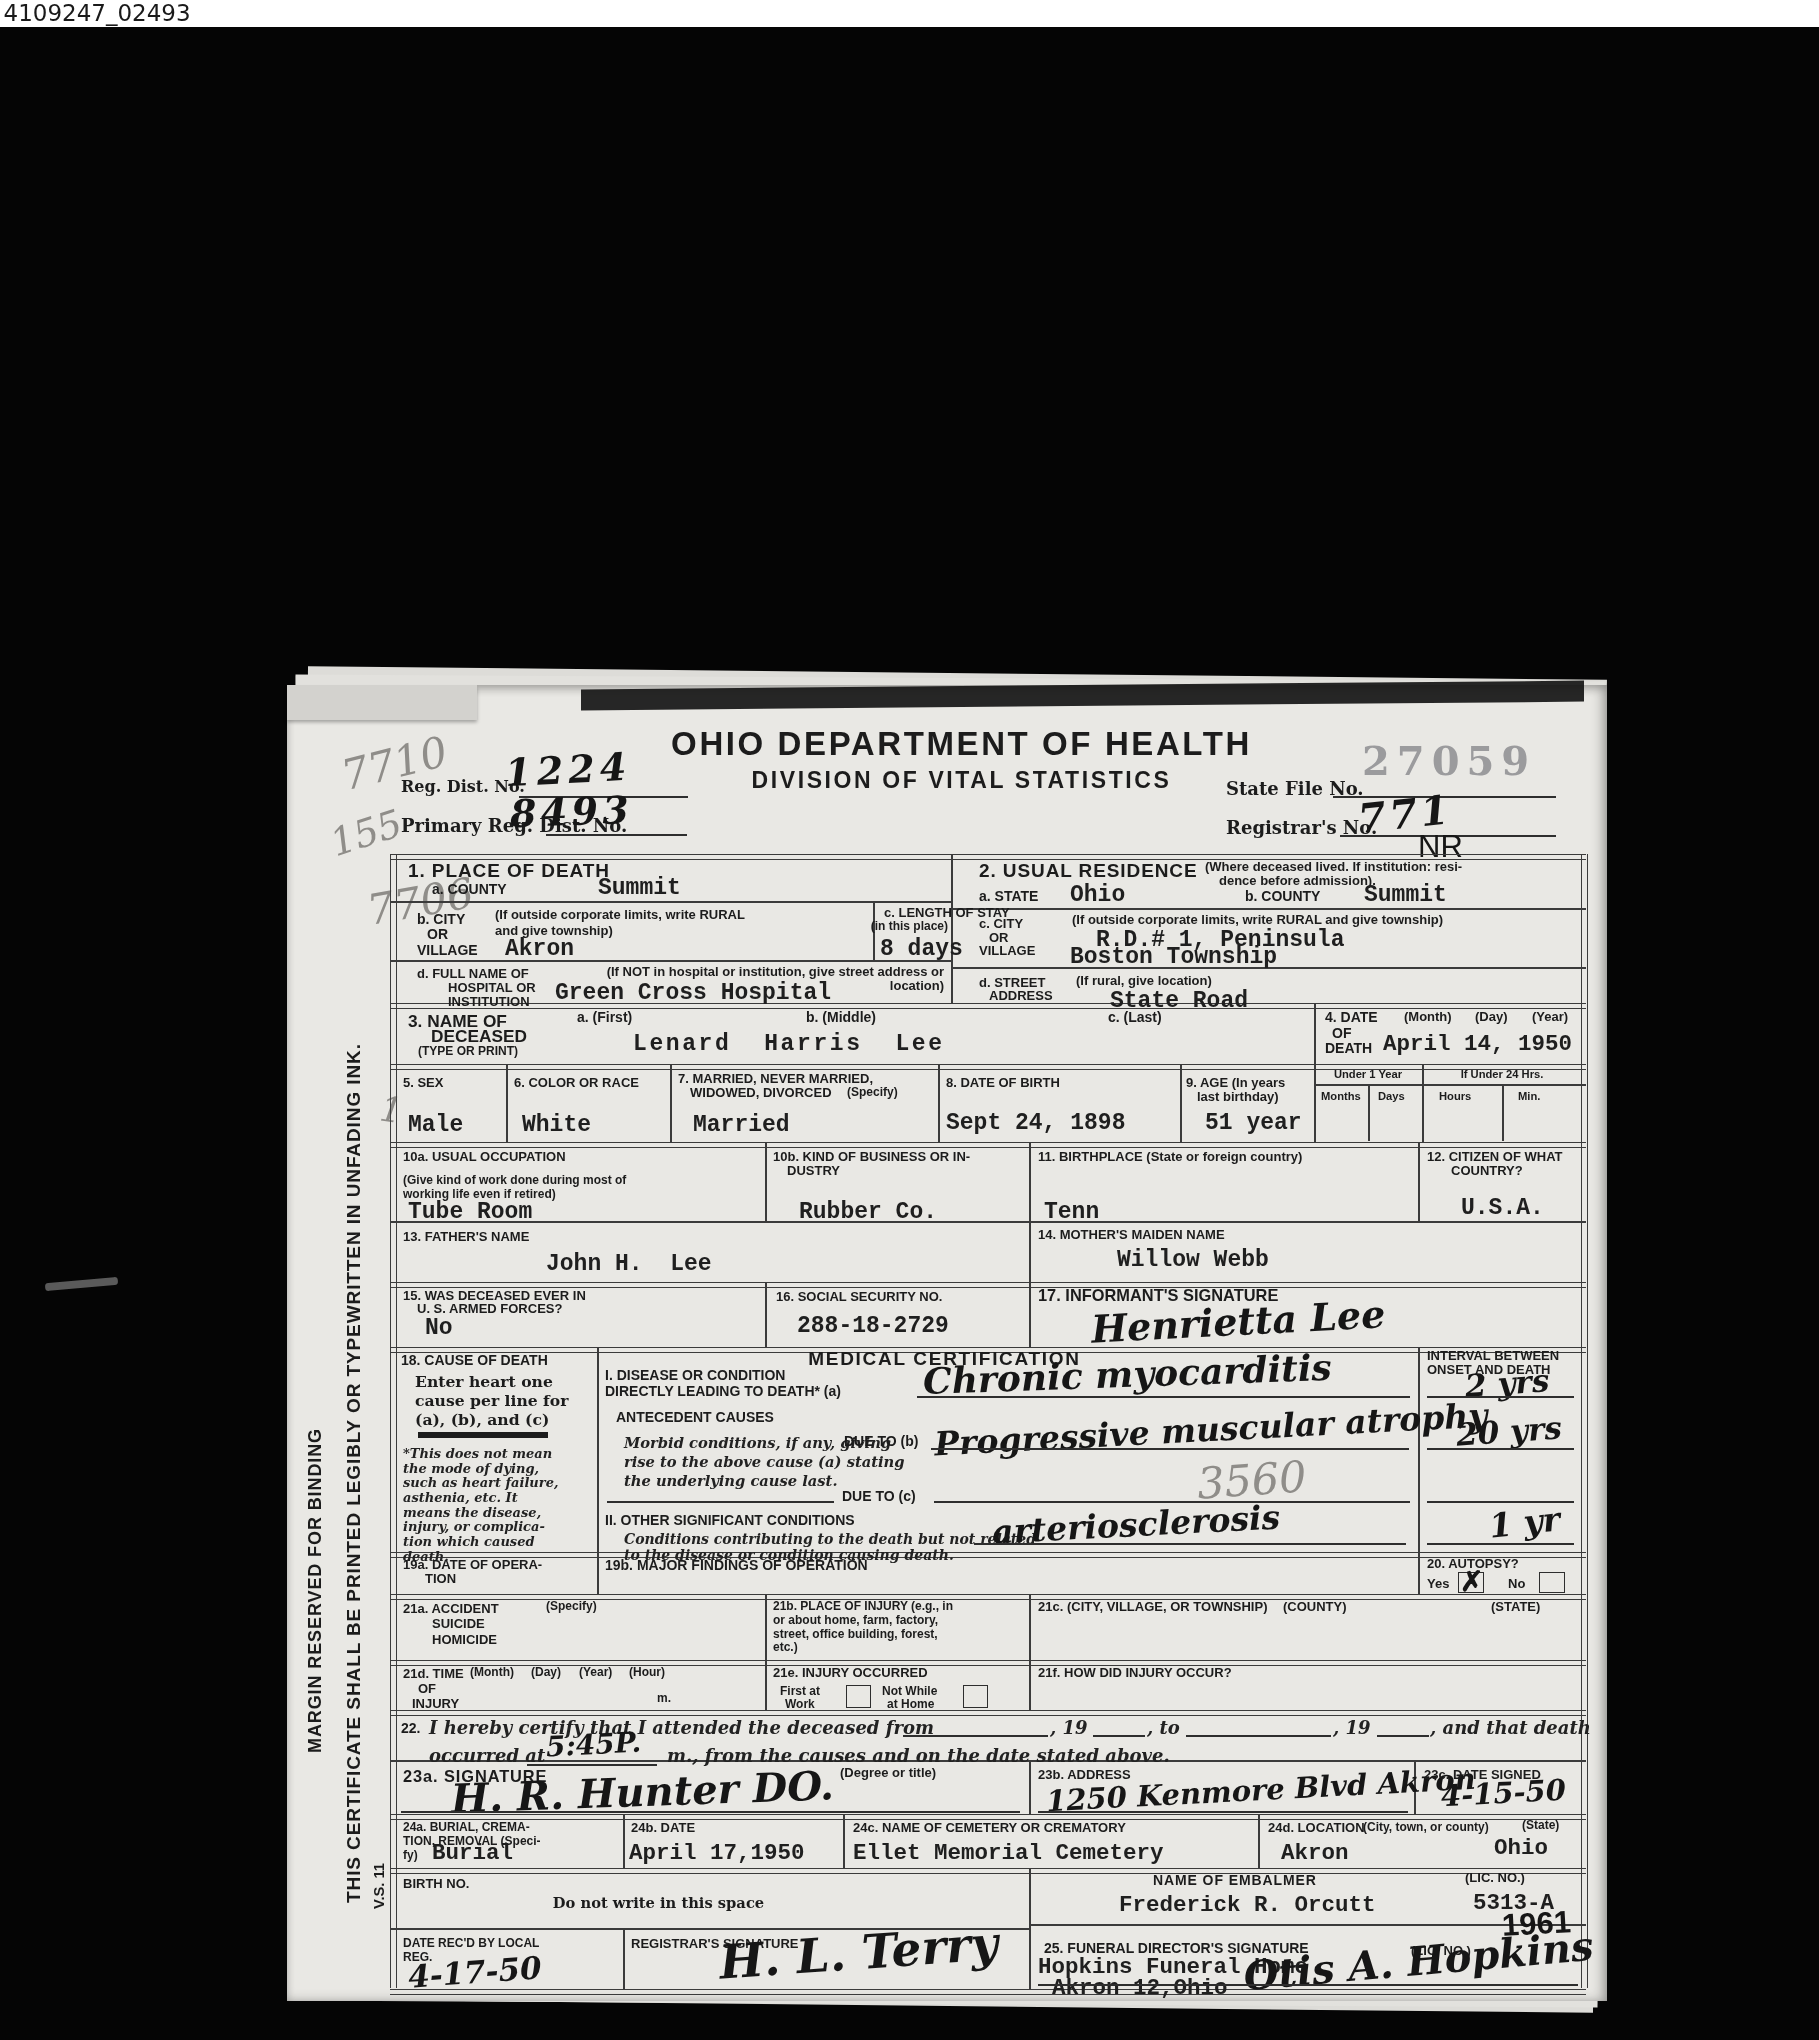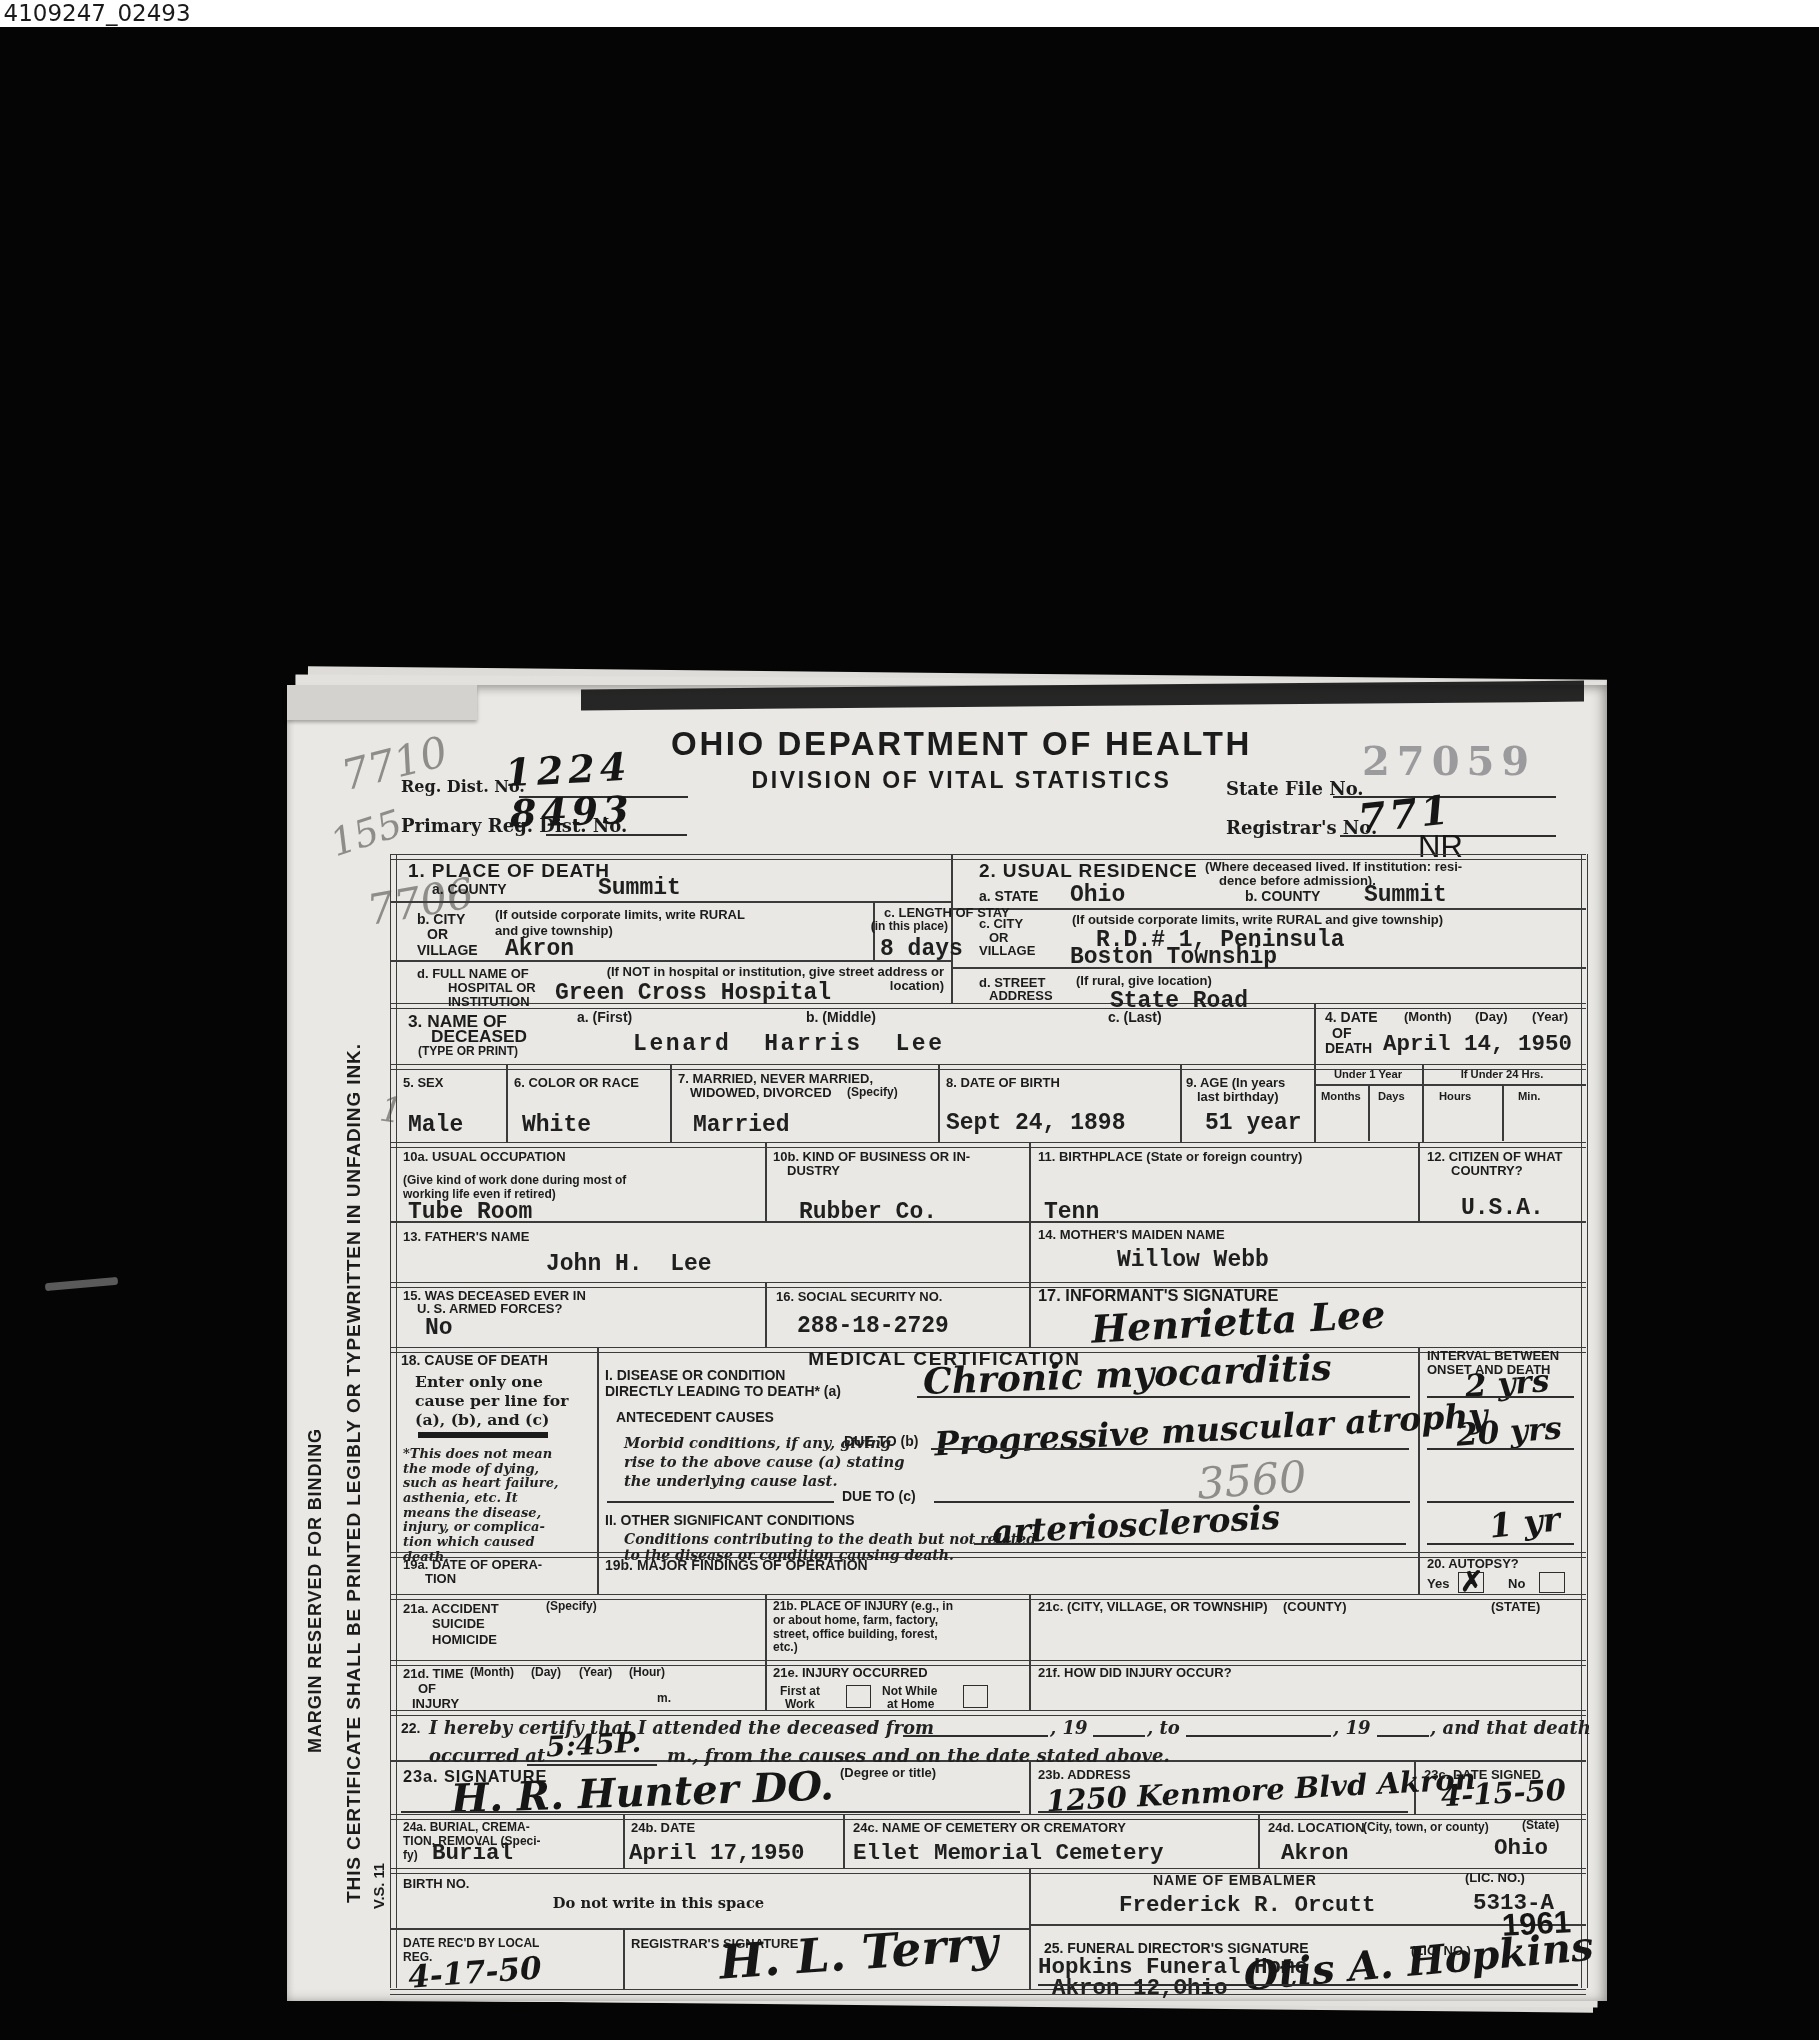--- a/index.html
+++ b/index.html
@@ -230,21 +230,21 @@
 
     <div class="abs l" style="left:116px;top:604px;font-size:13px;">15. WAS DECEASED EVER IN</div>
     <div class="abs l" style="left:130px;top:617px;font-size:13px;">U. S. ARMED FORCES?</div>
     <div class="abs t" style="left:138px;top:630px;font-size:23px;">No</div>
     <div class="abs l" style="left:489px;top:605px;font-size:13px;">16. SOCIAL SECURITY NO.</div>
     <div class="abs t" style="left:510px;top:628px;font-size:23px;">288-18-2729</div>
     <div class="abs l" style="left:751px;top:602px;font-size:16.4px;">17. INFORMANT'S SIGNATURE</div>
     <div class="abs hand" style="left:804px;top:614px;font-size:38px;transform:rotate(-3deg);">Henrietta Lee</div>
 
     <div class="abs l" style="left:114px;top:668px;font-size:14px;">18. CAUSE OF DEATH</div>
-    <div class="abs ser" style="left:128px;top:687px;font-size:15.6px;">Enter only one</div>
+    <div class="abs ser" style="left:128px;top:687px;font-size:15.6px;">Enter heart one</div>
     <div class="abs ser" style="left:128px;top:706px;font-size:15.6px;">cause per line for</div>
     <div class="abs ser" style="left:128px;top:725px;font-size:15.6px;">(a), (b), and (c)</div>
     <div class="abs" style="left:131px;top:747px;width:130px;height:6px;background:#1c1c1c;"></div>
     <div class="abs seri" style="left:116px;top:761px;font-size:13px;">*This does not mean</div>
     <div class="abs seri" style="left:116px;top:776px;font-size:13px;">the mode of dying,</div>
     <div class="abs seri" style="left:116px;top:790px;font-size:13px;">such as heart failure,</div>
     <div class="abs seri" style="left:116px;top:805px;font-size:13px;">asthenia, etc. It</div>
     <div class="abs seri" style="left:116px;top:820px;font-size:13px;">means the disease,</div>
     <div class="abs seri" style="left:116px;top:834px;font-size:13px;">injury, or complica-</div>
     <div class="abs seri" style="left:116px;top:849px;font-size:13px;">tion which caused</div>

